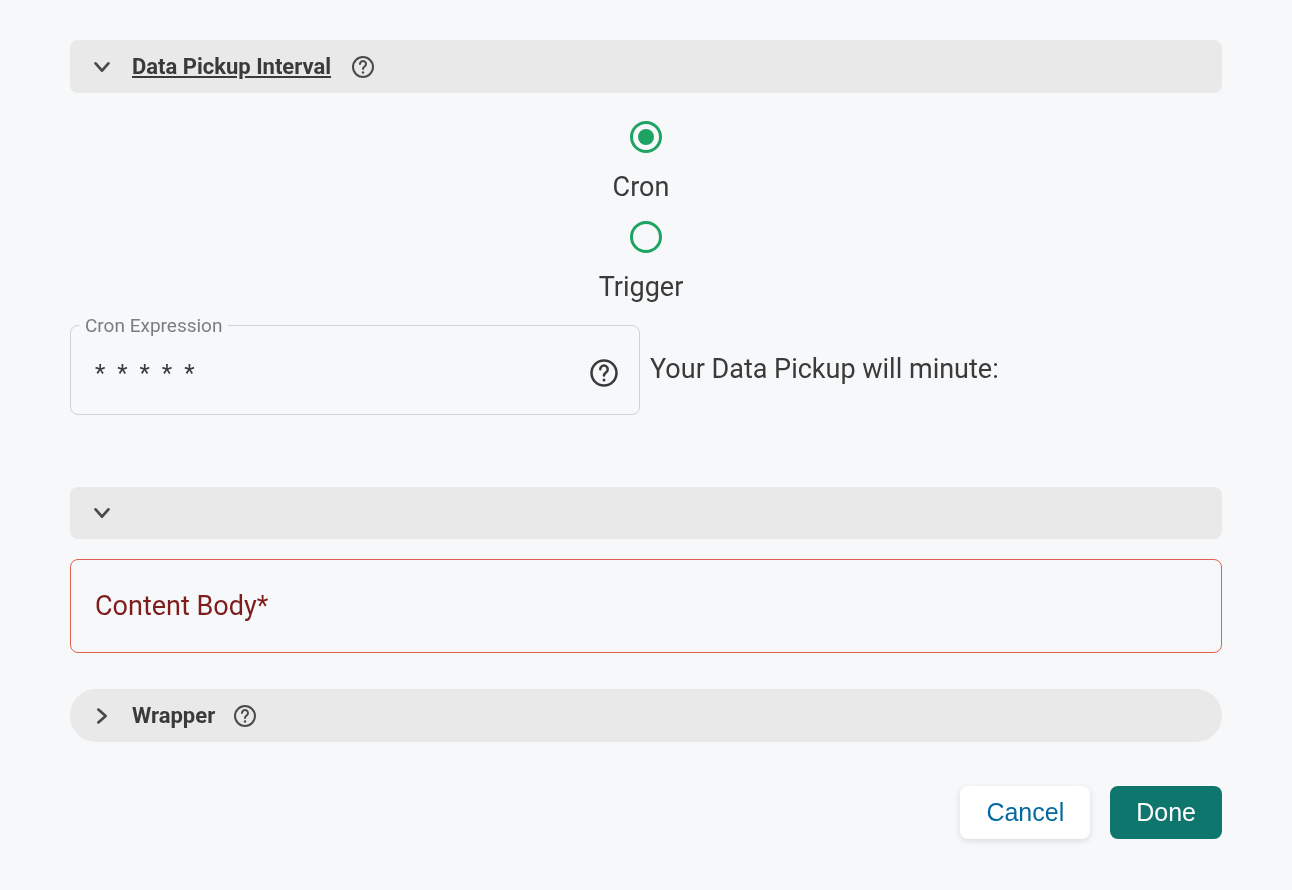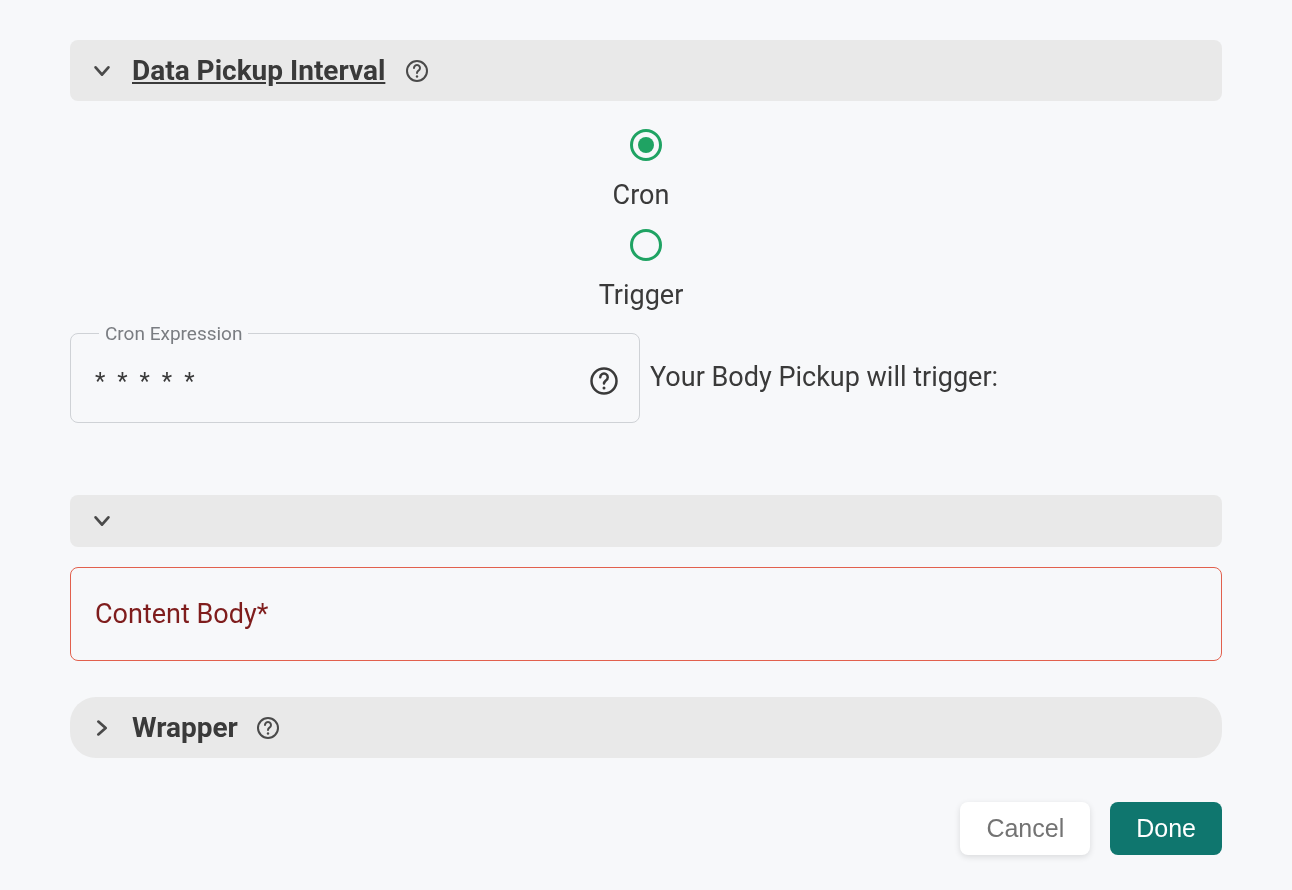--- a/index.html
+++ b/index.html
@@ -28,21 +28,21 @@
   .section-header {
     background: #e9e9e9;
     border-radius: 8px;
     padding: 14px 20px;
     display: flex;
     align-items: center;
     gap: 18px;
     cursor: pointer;
   }
   .section-header .label {
-    font-size: 28px;
+    font-size: 22px;
     font-weight: 700;
     color: #3a3a3a;
   }
   .section-header.underline .label {
     text-decoration: underline;
   }
   .chevron {
     width: 24px;
     height: 24px;
     display: flex;
@@ -101,21 +101,21 @@
     border: 1px solid #cfd2d6;
     border-radius: 8px;
     padding: 30px 18px 24px 24px;
     display: flex;
     align-items: center;
     justify-content: space-between;
   }
   .fieldset .legend {
     position: absolute;
     top: -12px;
-    left: 28px;
+    left: 8px;
     background: #f7f8fa;
     padding: 0 6px;
     font-size: 19px;
     color: #7a7d82;
   }
   .cron-value {
     font-size: 24px;
     color: #3a3a3a;
     letter-spacing: 3px;
   }
@@ -155,21 +155,21 @@
   }
   .btn {
     font-size: 25px;
     padding: 12px 26px;
     border-radius: 8px;
     cursor: pointer;
     border: none;
   }
   .btn-cancel {
     background: #fff;
-    color: #737373;
+    color: #0369a1;
     box-shadow: 0 2px 6px rgba(0,0,0,0.12);
   }
   .btn-done {
     background: #0f766e;
     color: #fff;
   }
   .gap-section { margin-top: 72px; }
   svg { display: block; }
 </style>
 </head>
@@ -207,21 +207,21 @@
       <span class="cron-value">* * * * *</span>
       <span class="cron-help">
         <svg width="30" height="30" viewBox="0 0 24 24">
             <circle cx="12" cy="12" r="10" stroke="#3a3a3a" stroke-width="2" fill="none"></circle>
             <path d="M9 9 a3 3 0 1 1 4.5 2.6 C12.5 12.5 12 13 12 14" stroke="#3a3a3a" stroke-width="2" fill="none" stroke-linecap="round"></path>
             <circle cx="12" cy="17.5" r="1.2" fill="#3a3a3a"></circle>
           </svg>
       </span>
     </div>
     <div class="trigger-info">
-      <div>Your Body Pickup will trigger:</div>
+      <div>Your Data Pickup will minute:</div>
     </div>
   </div>
 
   <div class="section-header gap-section">
     <span class="chevron">
       <svg width="22" height="22" viewBox="0 0 24 24">
           <path d="M5 8 L12 16 L19 8" stroke="#4a4a4a" stroke-width="3" fill="none" stroke-linecap="round" stroke-linejoin="round"></path>
         </svg>
     </span>
   </div>

